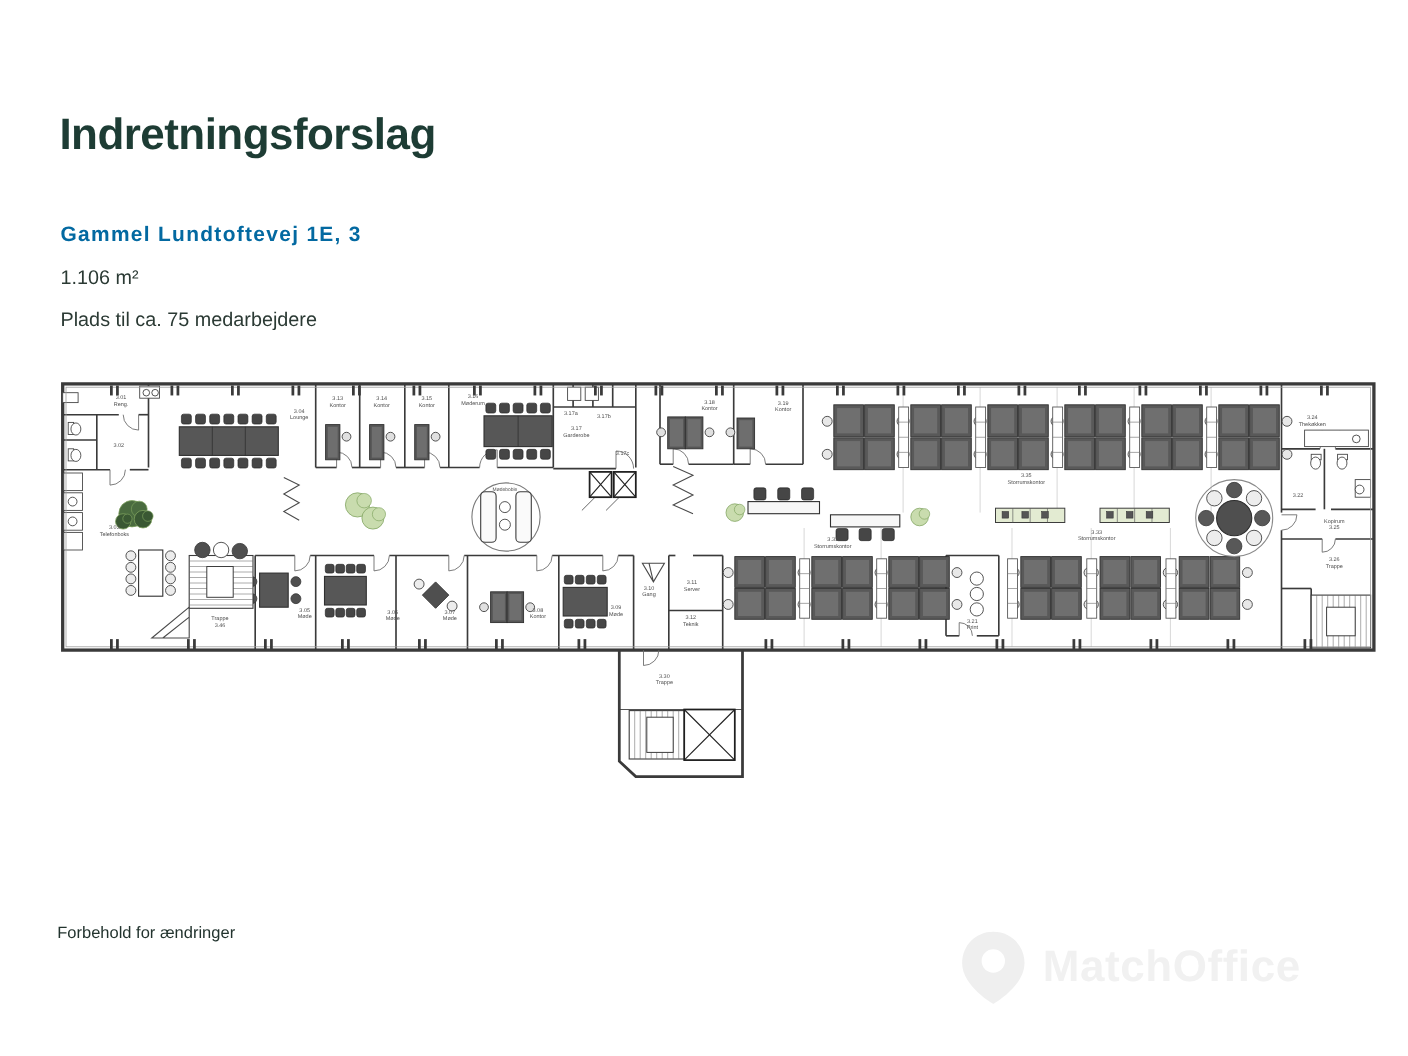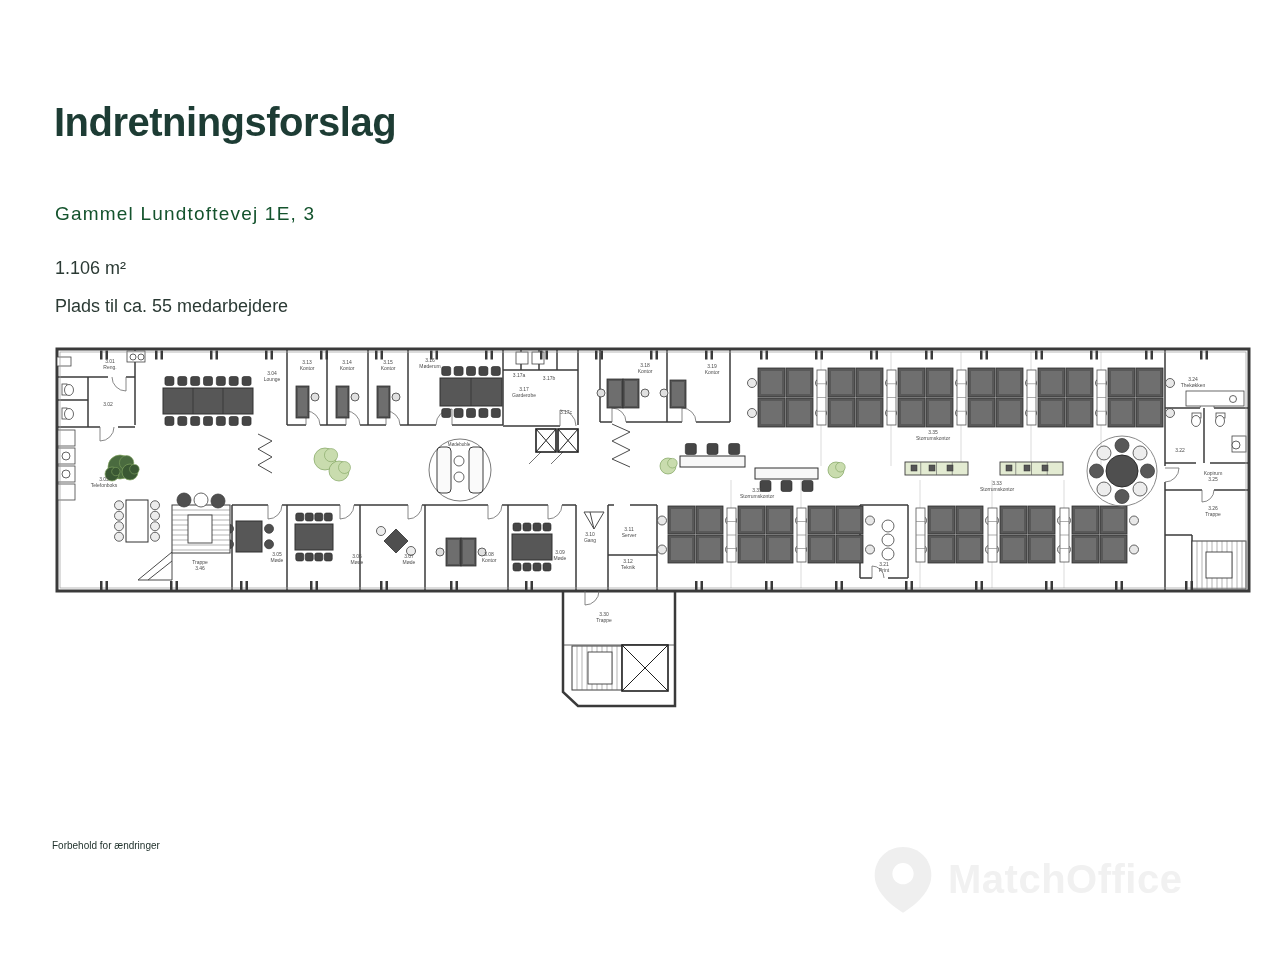--- a/index.html
+++ b/index.html
@@ -1,36 +1,36 @@
 <!DOCTYPE html>
 <html><head>
 <meta charset="utf-8">
 <style>
   html,body{margin:0;padding:0;}
   body{width:1280px;height:960px;position:relative;overflow:hidden;background:#ffffff;
        font-family:"Liberation Sans", sans-serif;}
   .title{position:absolute;left:54px;top:100px;font-size:40px;font-weight:700;
          color:#1d3c34;letter-spacing:-0.5px;}
-  .address{position:absolute;left:55px;top:203px;font-size:19px;font-weight:400;
-           color:#14532d;letter-spacing:1.2px;}
-  .meta{position:absolute;left:55px;font-size:18px;color:#2b3a34;margin-top:16px;}
+  .address{position:absolute;left:55px;top:203px;font-size:19px;font-weight:700;
+           color:#0369a1;letter-spacing:1.2px;}
+  .meta{position:absolute;left:55px;font-size:18px;color:#2b3a34;}
   .area{top:242px;}
   .capacity{top:280px;}
-  .disclaimer{position:absolute;left:52px;top:840px;font-size:10px;color:#22332e;}
+  .disclaimer{position:absolute;left:52px;top:840px;font-size:15px;color:#22332e;}
   .plan-svg{position:absolute;left:0;top:0;}
   .watermark{position:absolute;left:872px;top:843px;display:flex;align-items:center;gap:14px;}
   .watermark .wm-text{font-size:40px;font-weight:700;color:#f1f1f1;letter-spacing:0.5px;}
 </style>
 </head>
 <body>
 
 <div class="title">Indretningsforslag</div>
 <div class="address">Gammel Lundtoftevej 1E, 3</div>
 <div class="meta area">1.106 m²</div>
-<div class="meta capacity">Plads til ca. 55 medarbejdere</div>
+<div class="meta capacity">Plads til ca. 75 medarbejdere</div>
 
 <svg class="plan-svg" width="1280" height="960" viewBox="0 0 1280 960" xmlns="http://www.w3.org/2000/svg">
     <line x1="821" y1="352" x2="821" y2="466" stroke="#cccccc" stroke-width="0.7"></line>
     <line x1="891" y1="352" x2="891" y2="466" stroke="#cccccc" stroke-width="0.7"></line>
     <line x1="961" y1="352" x2="961" y2="466" stroke="#cccccc" stroke-width="0.7"></line>
     <line x1="1031" y1="352" x2="1031" y2="466" stroke="#cccccc" stroke-width="0.7"></line>
     <line x1="1101" y1="352" x2="1101" y2="466" stroke="#cccccc" stroke-width="0.7"></line>
     <line x1="731" y1="480" x2="731" y2="588" stroke="#cccccc" stroke-width="0.7"></line>
     <line x1="801" y1="480" x2="801" y2="588" stroke="#cccccc" stroke-width="0.7"></line>
     <line x1="920" y1="480" x2="920" y2="588" stroke="#cccccc" stroke-width="0.7"></line>

